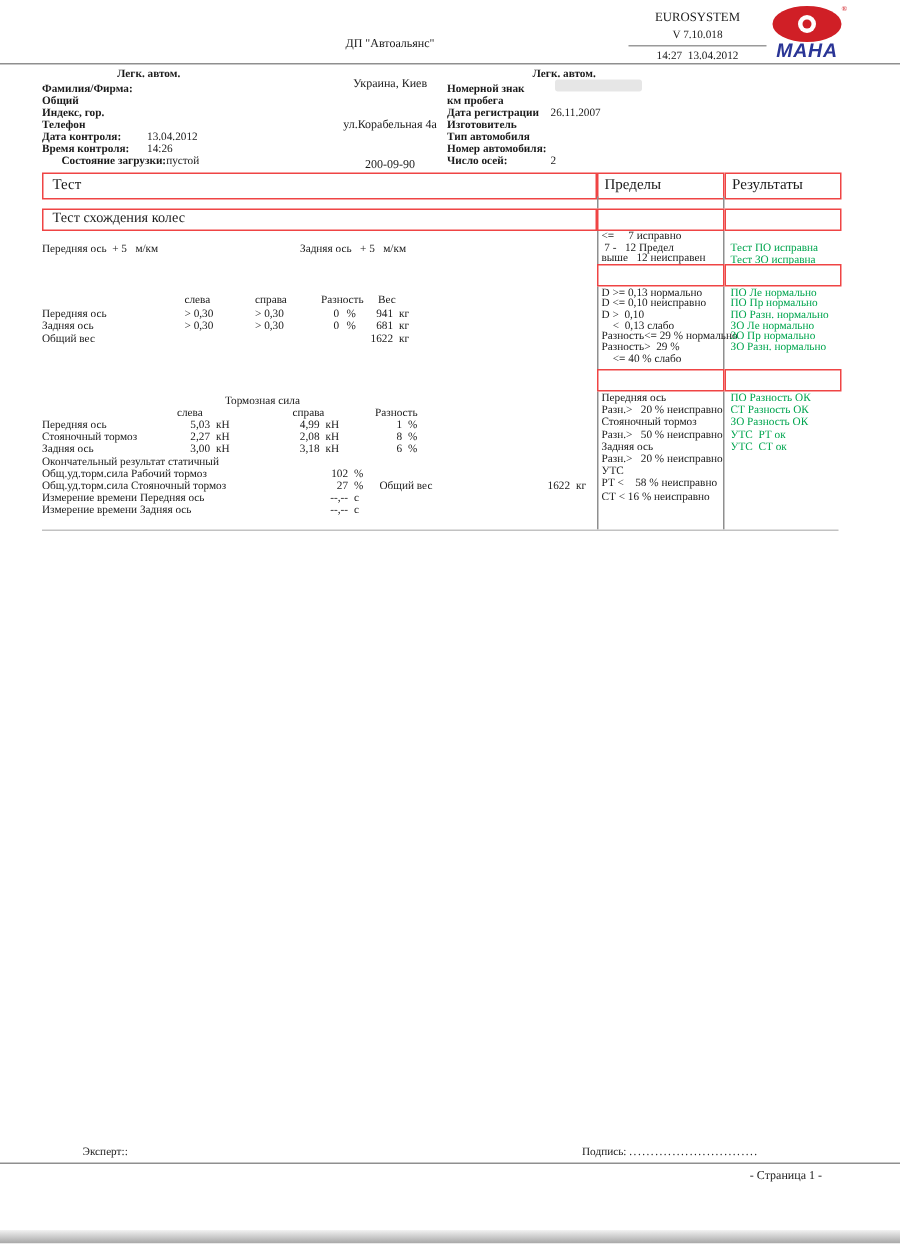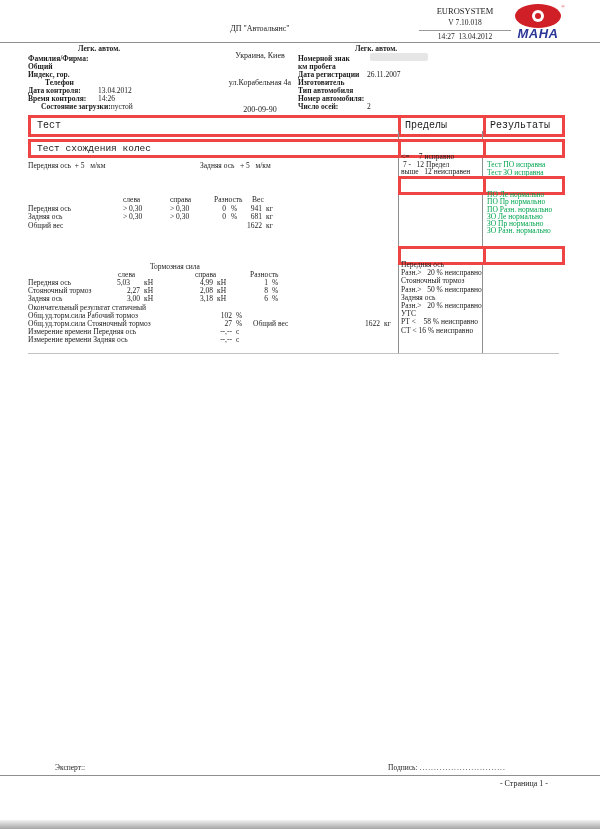--- a/index.html
+++ b/index.html
@@ -12,21 +12,21 @@
   .t75 { font-size:7.5px; line-height:8px; white-space:pre; }
   .t8  { font-size:8px;  line-height:9px; white-space:pre; }
   .bold { font-weight:bold; }
   .ctr { text-align:center; }
   .hr { position:absolute; left:0; width:600px; border-top:1px solid #8f8f8f; height:0; }
   .vrow { position:absolute; font-size:7.5px; line-height:8px; white-space:pre; }
   .vrow .lab { font-weight:bold; display:inline-block; }
   .vl .lab { width:70px; }
   .vr .lab { width:69px; }
   .vrow .lab.auto { width:auto; }
-  .box { position:absolute; border:3px solid #ef4444; background:#fff;font-family:Liberation Mono, monospace; }
+  .box { position:absolute; border:1px solid #ef4444; background:#fff; }
   .sec-title { font-size:9.5px; line-height:13px; padding-left:6px; white-space:pre; }
   .hdr-title { font-size:10px; line-height:16px; padding-left:6px; white-space:pre; }
   .vline { position:absolute; width:0; border-left:1px solid #8f8f8f; }
   .limblock div, .resblock div { white-space:pre; }
   .limblock { font-size:7.5px; }
   .resblock { font-size:7.5px; color:#00a54f; }
   .num { position:absolute; font-size:7.5px; line-height:8px; text-align:right; white-space:pre; }
   .unit { position:absolute; font-size:7.5px; line-height:8px; white-space:pre; }
   .lab75 { position:absolute; font-size:7.5px; line-height:8px; white-space:pre; }
   .plate-blur { position:absolute; background:#d9d9d9; opacity:.65; border-radius:2px; }
@@ -76,21 +76,21 @@
     <div class="maha-reg" style="color: rgb(208, 31, 38);">®</div>
   </div>
 
   <div class="hr" style="top:42px;"></div>
 
   <div class="abs t75 bold" style="left:78px; top:45px;">Легк. автом.</div>
 
   <div class="vrow vl" style="left:28px; top:55px;"><span class="lab">Фамилия/Фирма:</span><span></span></div>
   <div class="vrow vl" style="left:28px; top:63px;"><span class="lab">Общий</span><span></span></div>
   <div class="vrow vl" style="left:28px; top:71px;"><span class="lab">Индекс, гор.</span><span></span></div>
-  <div class="vrow vl" style="left:28px; top:79px;margin-left:17px;"><span class="lab">Телефон</span><span></span></div>
+  <div class="vrow vl" style="left:28px; top:79px;"><span class="lab">Телефон</span><span></span></div>
   <div class="vrow vl" style="left:28px; top:87px;"><span class="lab">Дата контроля:</span><span>13.04.2012</span></div>
   <div class="vrow vl" style="left:28px; top:95px;"><span class="lab">Время контроля:</span><span>14:26</span></div>
   <div class="vrow vl" style="left:28px; top:103px;margin-left:13px;"><span class="lab auto">Состояние загрузки:</span><span>пустой</span></div>
 
   <div class="abs t75 bold" style="left:355px; top:45px;">Легк. автом.</div>
   <div class="plate-blur" style="left:370px; top:53px; width:58px; height:8px;"></div>
 
   <div class="vrow vr" style="left:298px; top:55px;"><span class="lab">Номерной знак</span><span></span></div>
   <div class="vrow vr" style="left:298px; top:63px;"><span class="lab">км пробега</span><span></span></div>
   <div class="vrow vr" style="left:298px; top:71px;"><span class="lab">Дата регистрации</span><span>26.11.2007</span></div>
@@ -153,40 +153,49 @@
   <div class="lab75" style="left:170px; top:213px;">&gt; 0,30</div>
   <div class="num" style="left:210px; top:213px; width:16px;">0</div>
   <div class="unit" style="left:231px; top:213px;">%</div>
   <div class="num" style="left:220px; top:213px; width:42px;">681</div>
   <div class="unit" style="left:266px; top:213px;">кг</div>
 
   <div class="lab75" style="left:28px; top:222px;">Общий вес</div>
   <div class="num" style="left:220px; top:222px; width:42px;">1622</div>
   <div class="unit" style="left:266px; top:222px;">кг</div>
 
+  <div class="abs limblock" style="left:401px; top:191px; line-height:7.3px;">
+    <div>D &gt;= 0,13 нормально</div>
+    <div>D &lt;= 0,10 неисправно</div>
+    <div>D &gt;  0,10</div>
+    <div>    &lt;  0,13 слабо</div>
+    <div>Разность&lt;= 29 % нормально</div>
+    <div>Разность&gt;  29 %</div>
+    <div>    &lt;= 40 % слабо</div>
+  </div>
   <div class="abs resblock" style="left: 487px; top: 191px; line-height: 7.3px; color: rgb(0, 165, 79);">
     <div>ПО Ле нормально</div>
     <div>ПО Пр нормально</div>
     <div>ПО Разн. нормально</div>
     <div></div>
     <div>ЗО Ле нормально</div>
     <div>ЗО Пр нормально</div>
     <div>ЗО Разн. нормально</div>
   </div>
 
   <div class="box" style="left:398px; top:246px; width:83px; height:13px;"></div>
   <div class="box" style="left:483px; top:246px; width:76px; height:13px;"></div>
 
   <div class="lab75" style="left:150px; top:263px;">Тормозная сила</div>
   <div class="lab75" style="left:118px; top:271px;">слева</div>
   <div class="lab75" style="left:195px; top:271px;">справа</div>
   <div class="lab75" style="left:250px; top:271px;">Разность</div>
 
   <div class="lab75" style="left:28px; top:279px;">Передняя ось</div>
-  <div class="num" style="left:95px; top:279px; width:35px;">5,03</div>
+  <div class="num" style="left:105px; top:279px; width:35px;">5,03</div>
   <div class="unit" style="left:144px; top:279px;">кН</div>
   <div class="num" style="left:178px; top:279px; width:35px;">4,99</div>
   <div class="unit" style="left:217px; top:279px;">кН</div>
   <div class="num" style="left:240px; top:279px; width:28px;">1</div>
   <div class="unit" style="left:272px; top:279px;">%</div>
 
   <div class="lab75" style="left:28px; top:287px;">Стояночный тормоз</div>
   <div class="num" style="left:105px; top:287px; width:35px;">2,27</div>
   <div class="unit" style="left:144px; top:287px;">кН</div>
   <div class="num" style="left:178px; top:287px; width:35px;">2,08</div>
@@ -227,20 +236,29 @@
     <div>Передняя ось</div>
     <div>Разн.&gt;   20 % неисправно</div>
     <div>Стояночный тормоз</div>
     <div>Разн.&gt;   50 % неисправно</div>
     <div>Задняя ось</div>
     <div>Разн.&gt;   20 % неисправно</div>
     <div>УТС</div>
     <div>РТ &lt;    58 % неисправно</div>
     <div>СТ &lt; 16 % неисправно</div>
   </div>
+  <div class="abs resblock" style="left: 487px; top: 261px; line-height: 8.2px; color: rgb(0, 165, 79);">
+    <div>ПО Разность ОК</div>
+    <div></div>
+    <div>СТ Разность ОК</div>
+    <div></div>
+    <div>ЗО Разность ОК</div>
+    <div>УТС  РТ ок</div>
+    <div>УТС  СТ ок</div>
+  </div>
 
   <div class="lab75" style="left:55px; top:764px;">Эксперт::</div>
   <div class="lab75" style="left:388px; top:764px;"><span>Подпись:</span> <span class="sig-dots">..............................</span></div>
   <div class="hr" style="top:775px;"></div>
   <div class="abs t8" style="right:52px; top:779px;">- Страница 1 -</div>
   <div class="bottom-band"></div>
 
 </div>
 
 </body></html>

